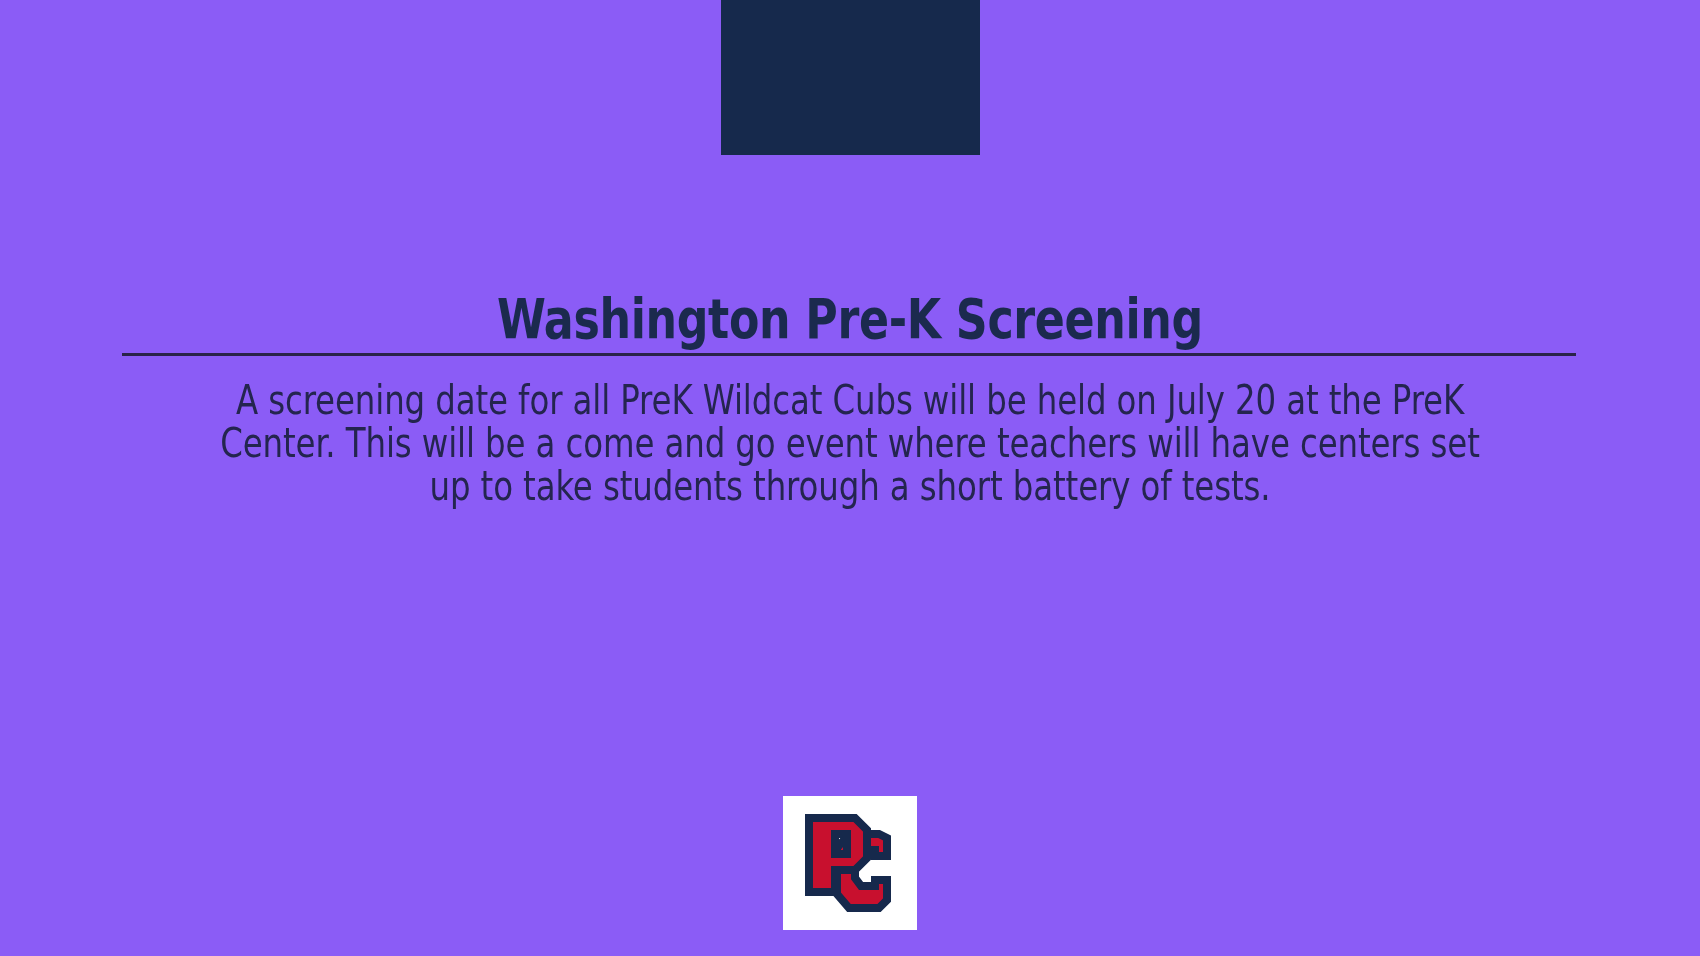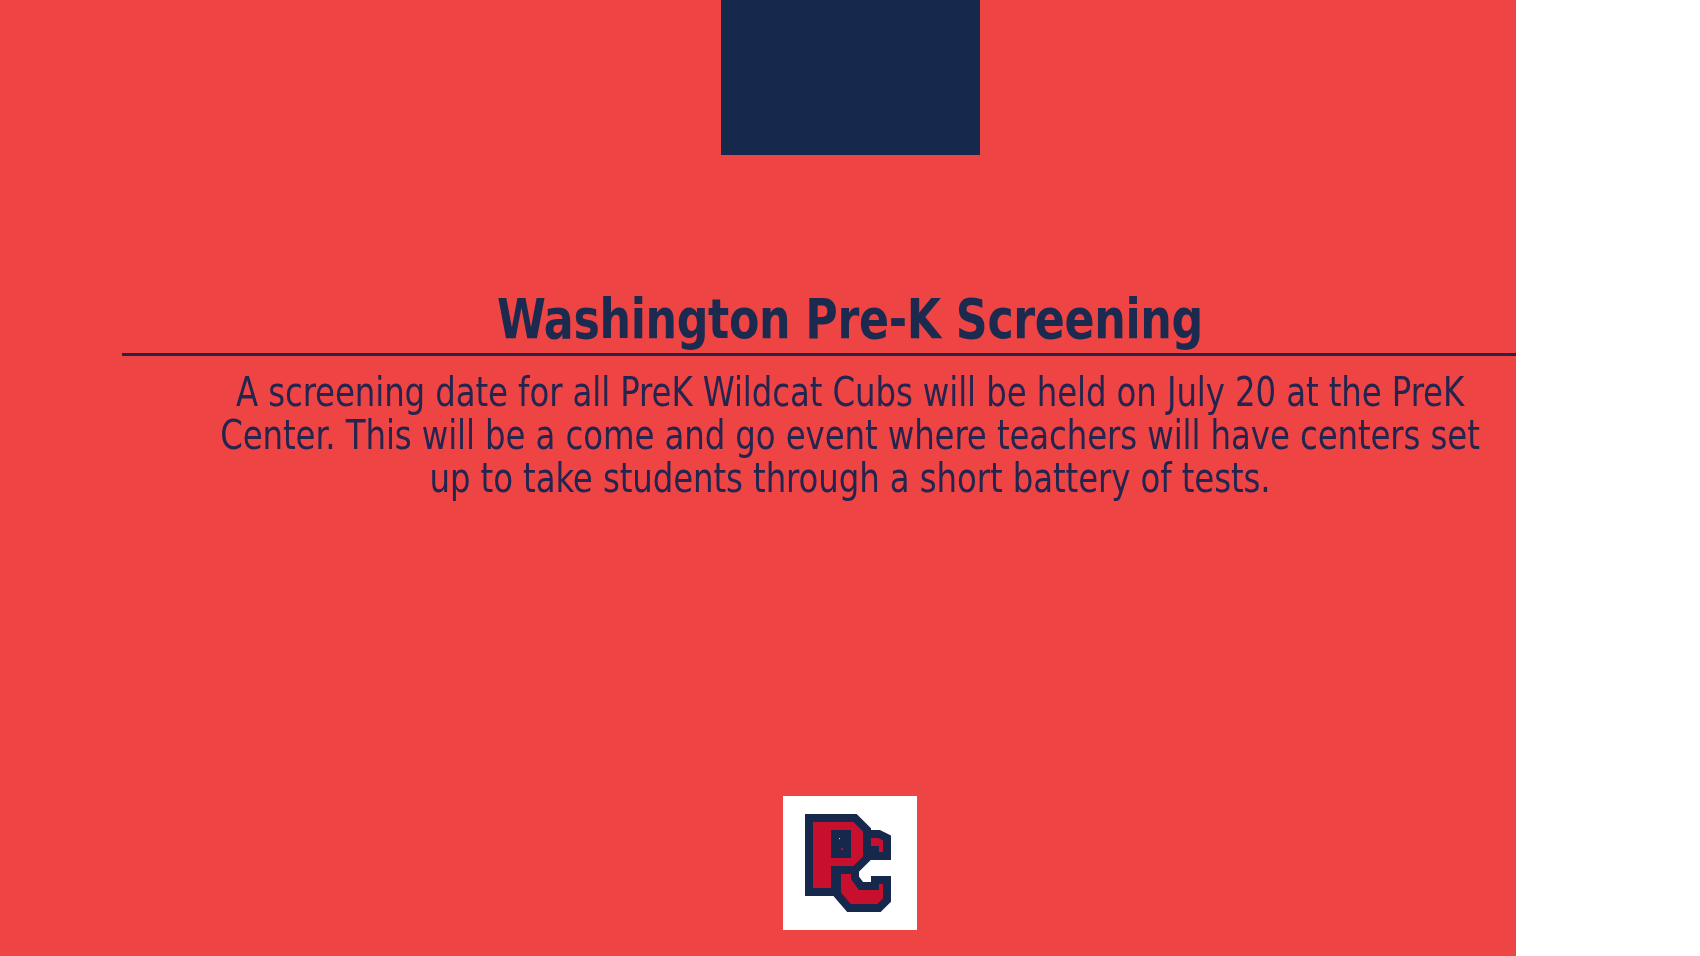--- a/index.html
+++ b/index.html
@@ -8,23 +8,23 @@
   }
   body {
     width: 1700px;
     height: 956px;
     overflow: hidden;
     font-family: "Liberation Sans", sans-serif;
   }
 
   #poster {
     position: relative;
-    width: 1516px;
+    width: 1700px;
     height: 956px;
-    background: #ef4444;
+    background: #8b5cf6;
     overflow: hidden;
   }
 
   
   #header-block {
     position: absolute;
     left: 721px;
     top: 0px;
     width: 259px;
     height: 155px;
@@ -67,21 +67,21 @@
     width: 1490px;
     text-align: center;
     color: #24254f;
     font-family: "Liberation Sans Narrow", "DejaVu Sans Condensed", "Liberation Sans", sans-serif;
     font-weight: normal;
     font-size: 40px;
     line-height: 43px;
     letter-spacing: -0.1px;
   }
   #body-copy p {
-    margin: 4px;
+    margin: 12px;
   }
   .para-gap {
     height: 43px;
   }
   .body-line {
     display: block;
     transform: scaleX(0.90);
     transform-origin: center center;
     white-space: nowrap;
   }

